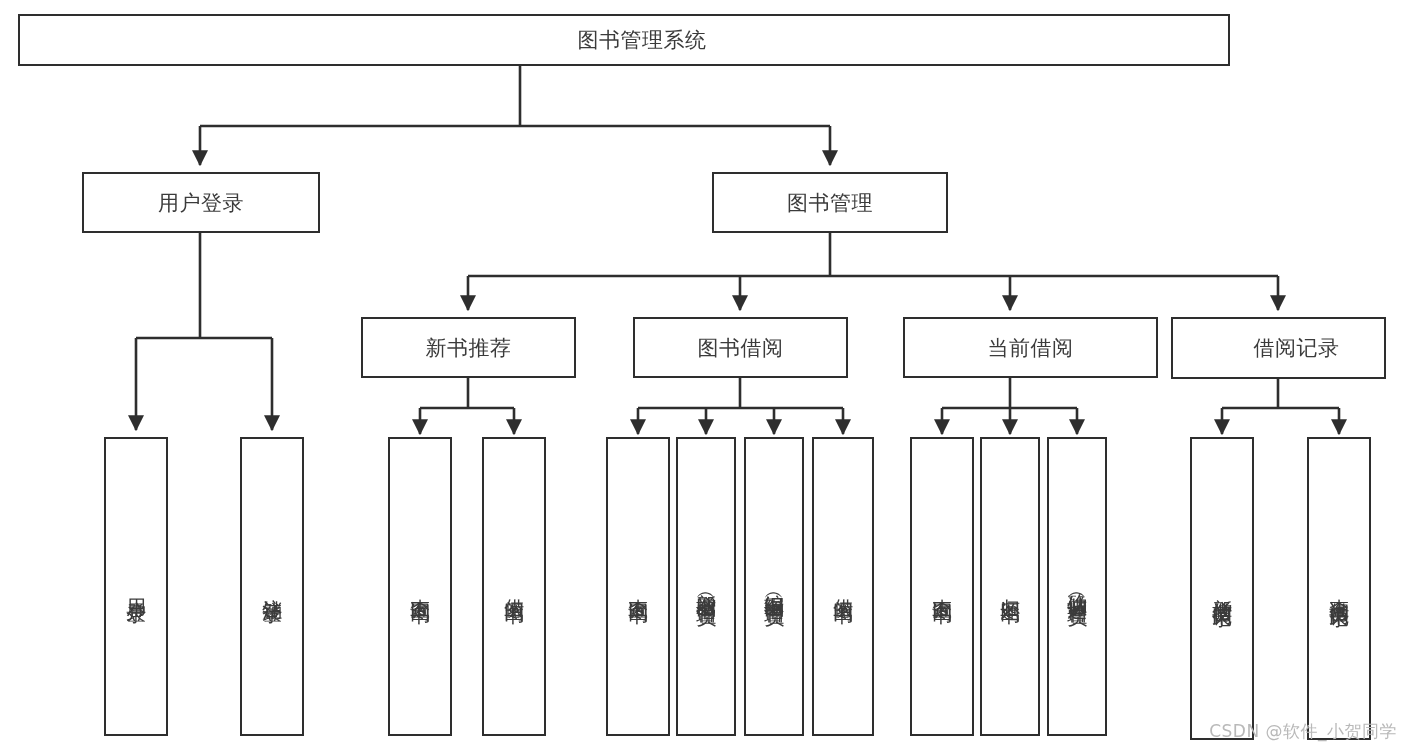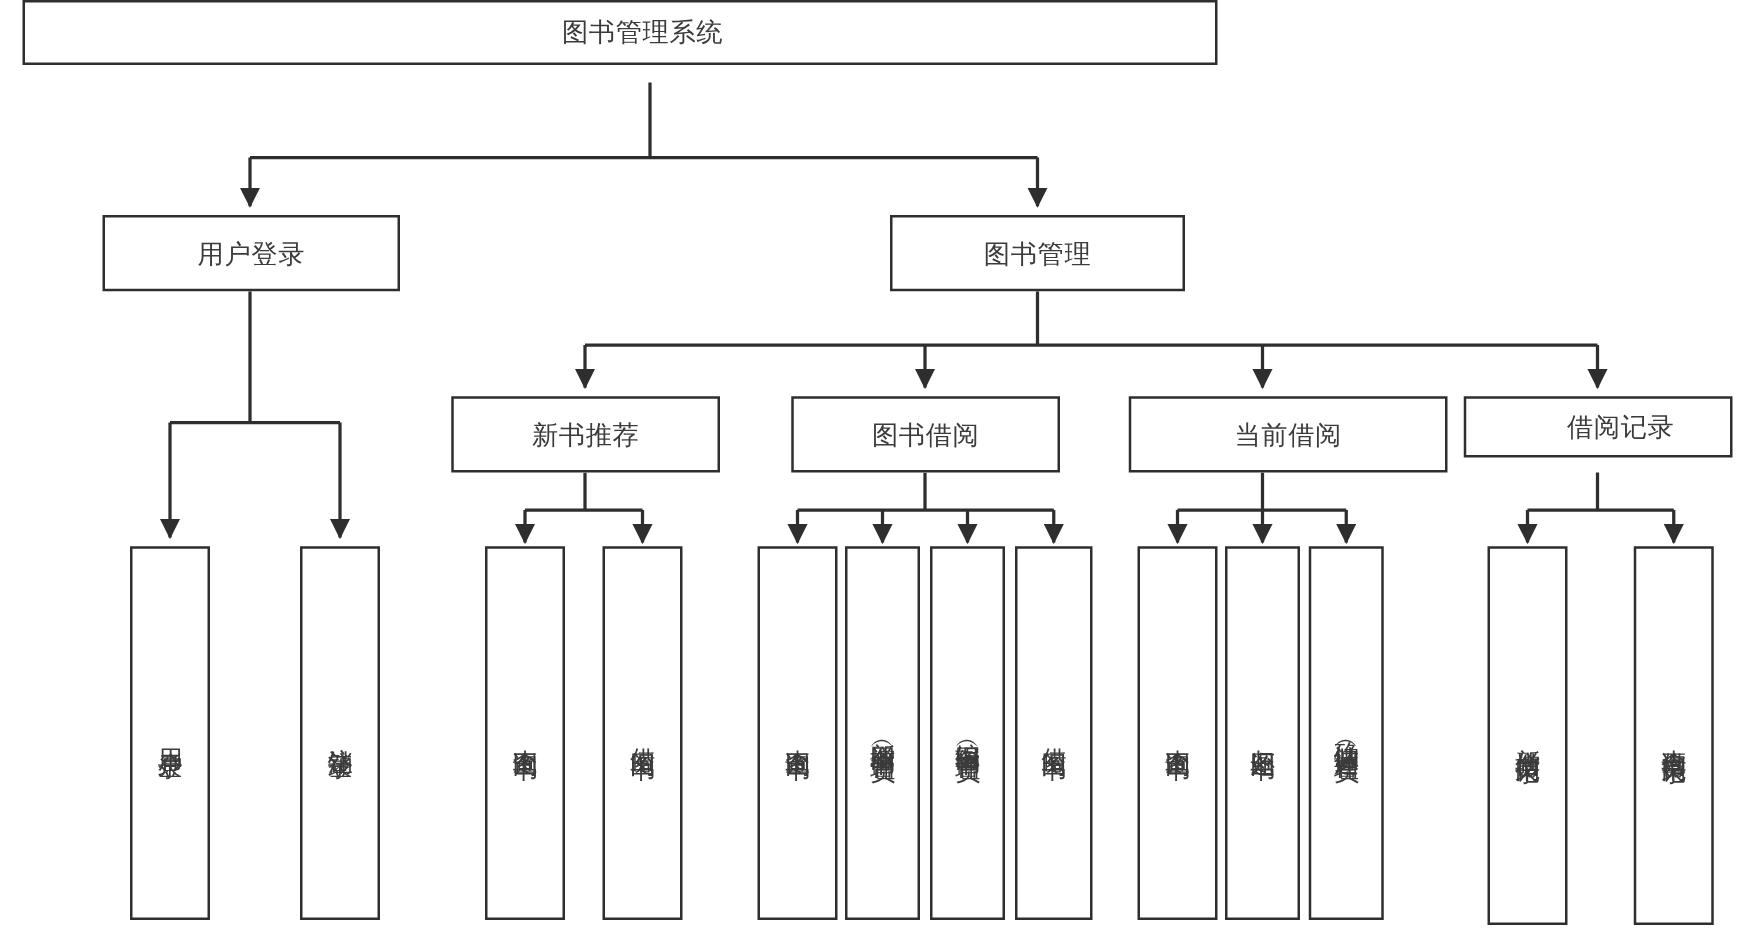--- a/index.html
+++ b/index.html
@@ -112,41 +112,41 @@
       <path d="M 1010 408 L 1010 434" marker-end="url(#arrow)"></path>
       <path d="M 1077 408 L 1077 434" marker-end="url(#arrow)"></path>
 
       <path d="M 1278 378 L 1278 408"></path>
       <path d="M 1222 408 L 1339 408"></path>
       <path d="M 1222 408 L 1222 434" marker-end="url(#arrow)"></path>
       <path d="M 1339 408 L 1339 434" marker-end="url(#arrow)"></path>
     </g>
   </svg>
 
-  <div class="node horiz" style="left:18px; top:0; width:956px; height:52px;padding-left:36px;">
+  <div class="node horiz" style="left:18px; top:14px; width:1212px; height:52px;padding-left:36px;">
     <span>图书管理系统</span>
   </div>
 
   <div class="node horiz" style="left:82px; top:172px; width:238px; height:61px;">
     <span>用户登录</span>
   </div>
   <div class="node horiz" style="left:712px; top:172px; width:236px; height:61px;">
     <span>图书管理</span>
   </div>
 
   <div class="node horiz" style="left:361px; top:317px; width:215px; height:61px;">
     <span>新书推荐</span>
   </div>
   <div class="node horiz" style="left:633px; top:317px; width:215px; height:61px;text-align:center;">
     <span>图书借阅</span>
   </div>
   <div class="node horiz" style="left:903px; top:317px; width:255px; height:61px;">
     <span>当前借阅</span>
   </div>
-  <div class="node horiz" style="left:1171px; top:317px; width:215px; height:49px;padding-left:36px;">
+  <div class="node horiz" style="left:1171px; top:317px; width:215px; height:62px;padding-left:36px;">
     <span>借阅记录</span>
   </div>
 
   <div class="node vert" style="left:104px; top:437px; width:64px; height:299px;">
     <span class="vlabel">用户登录</span>
   </div>
   <div class="node vert" style="left:240px; top:437px; width:64px; height:299px;">
     <span class="vlabel">注销登录</span>
   </div>
 
@@ -180,14 +180,15 @@
     <span class="vlabel">确认归还（管理员）</span>
   </div>
 
   <div class="node vert" style="left:1190px; top:437px; width:64px; height:303px;">
     <span class="vlabel">新增借阅记录</span>
   </div>
   <div class="node vert" style="left:1307px; top:437px; width:64px; height:303px;">
     <span class="vlabel">查询借阅记录</span>
   </div>
 
+  <div id="watermark">CSDN @软件_小贺同学</div>
 
 </div>
 
 </body></html>

